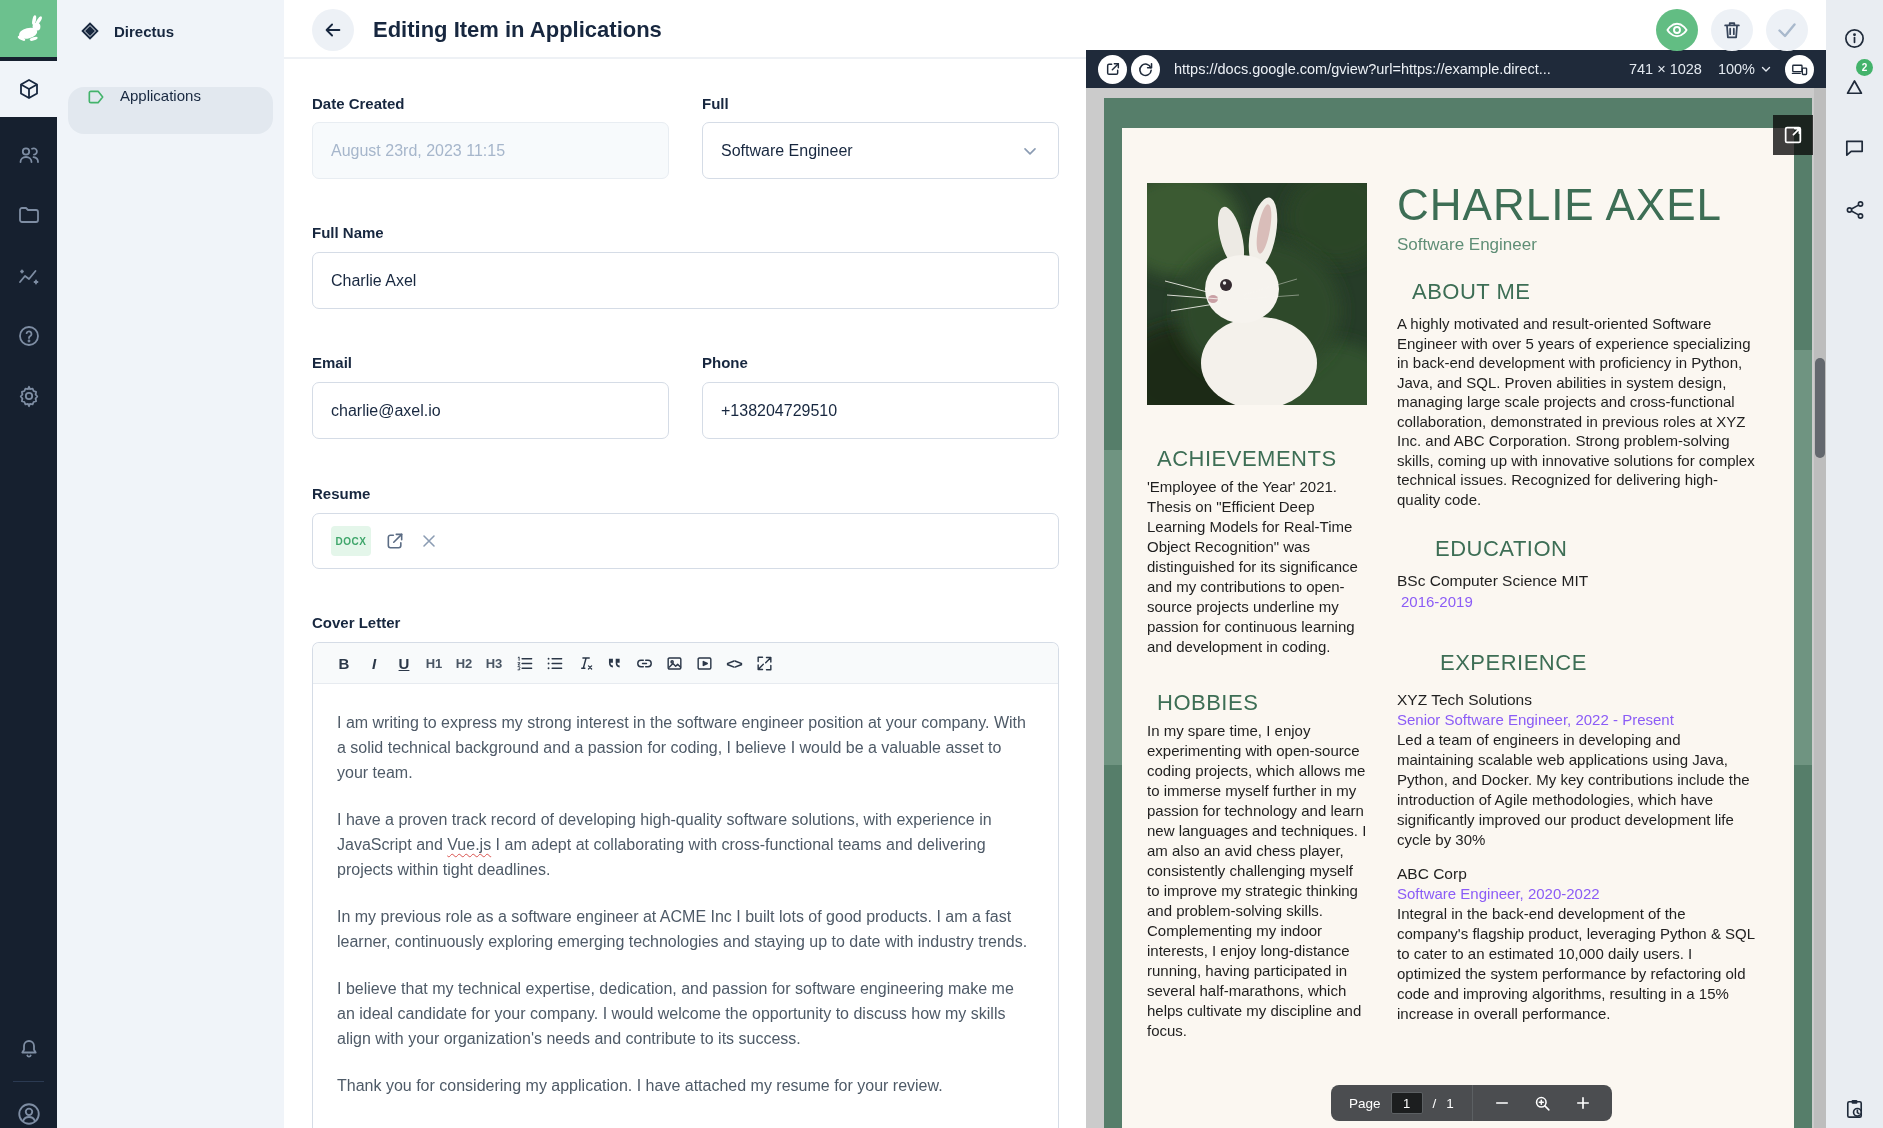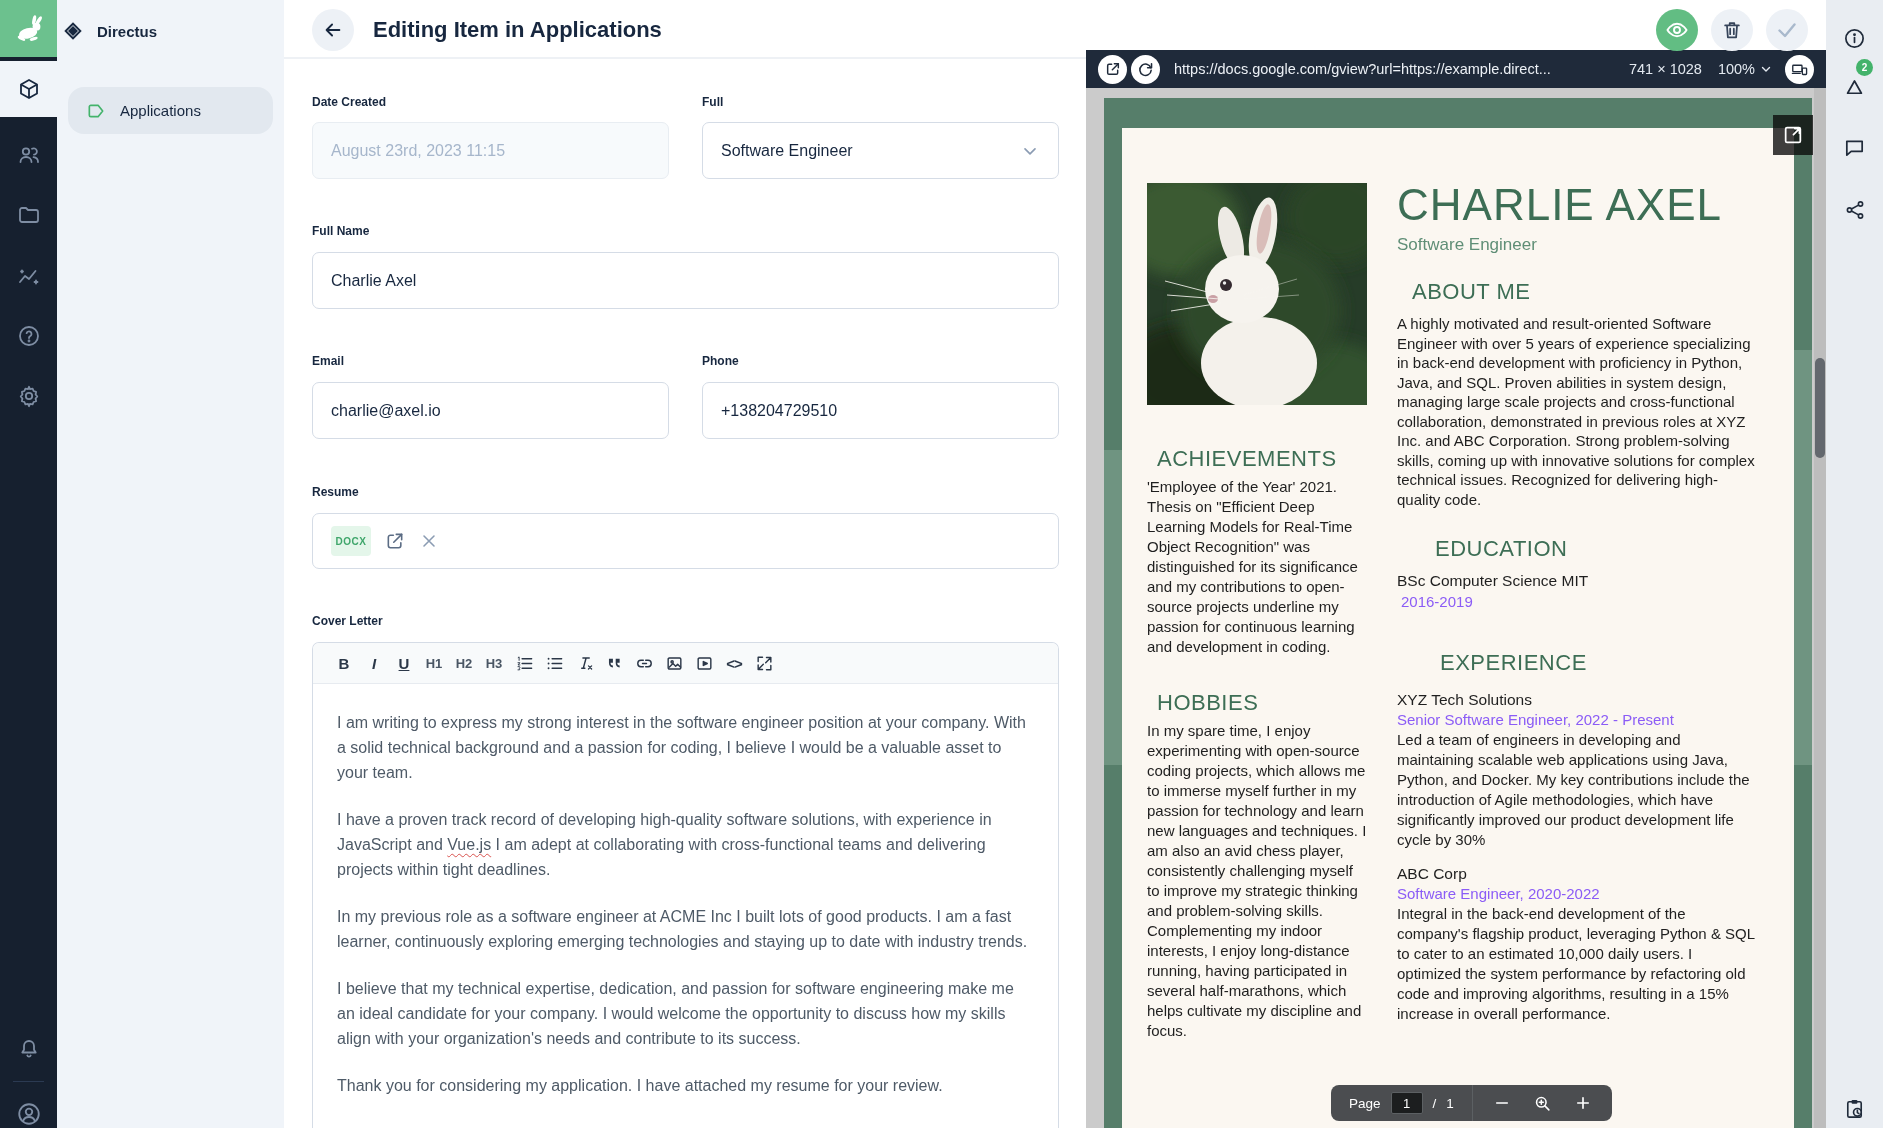--- a/index.html
+++ b/index.html
@@ -13,44 +13,44 @@
   .logo-tile { position:absolute; left:0; top:0; width:57px; height:57px; background:#6CC18E;
     display:flex; align-items:center; justify-content:center; cursor:pointer; }
   .mod-item { position:absolute; left:0; width:57px; height:56px; display:flex; align-items:center;
     justify-content:center; color:#7E8DA3; cursor:pointer; }
   .mod-item.active { background:#F0F4F9; color:#17273F; }
   .mod-divider { position:absolute; left:13px; width:31px; height:1px; background:#2B3A52; }
 
   
   .nav-sidebar { position:absolute; left:57px; top:0; width:227px; height:1128px; background:#F0F4F9; }
   .project-row { position:absolute; left:0; top:0; width:227px; height:62px; display:flex;
-    align-items:center; padding-left:5px; gap:13px; cursor:pointer; }
+    align-items:center; padding-left:22px; gap:13px; cursor:pointer; }
   .project-name { font-size:15px; font-weight:600; color:#17273F; }
   .nav-item { position:absolute; left:11px; top:87px; width:205px; height:47px; background:#E2E8EF;
-    border-radius:16px; display:flex; align-items:center; padding-left:18px; gap:14px; cursor:pointer; }
+    border-radius:16px; display:flex; padding-left:18px; gap:14px; cursor:pointer; }
   .nav-item-label { font-size:15px; font-weight:500; color:#17273F; }
 
   
   .main { position:absolute; left:284px; top:0; width:802px; height:1128px; background:#fff; }
   .main-header { position:absolute; left:0; top:0; width:802px; height:59px; background:#fff;
     border-bottom:2px solid #EEF1F5; }
   .back-btn { position:absolute; left:28px; top:9px; width:42px; height:42px; border-radius:50%;
     background:#EDF1F6; display:flex; align-items:center; justify-content:center; color:#17273F; cursor:pointer; }
   .page-title { position:absolute; left:89px; top:17px; font-size:22px; font-weight:700; color:#17273F; }
 
   .header-actions { position:absolute; left:1656px; top:9px; display:flex; gap:13px; z-index:30; }
   .action-circle { width:42px; height:42px; border-radius:50%; display:flex; align-items:center;
     justify-content:center; cursor:pointer; }
   .action-eye { background:#62BD83; color:#fff; }
   .action-trash { background:#EDF1F6; color:#36445A; }
   .action-check { background:#EDF1F6; color:#A9B9CC; }
 
   
   .form { position:absolute; left:312px; top:0; width:747px; }
-  .field-label { position:absolute; font-size:12px; font-weight:600; color:#17273F; }
+  .field-label { position:absolute; font-size:15px; font-weight:600; color:#17273F; }
   .input { position:absolute; height:57px; border:1px solid #D5DCE6; border-radius:7px; background:#fff;
     font-size:16px; color:#17273F; padding:0 18px; display:flex; align-items:center; width:357px;
     font-family:"Liberation Sans",sans-serif; }
   input.input { outline:none; }
   .input.disabled { background:#F7FAFC; border-color:#E8EDF2; color:#A6B6CB; cursor:default; }
   .input.full { width:747px; }
   .select { justify-content:space-between; cursor:pointer; }
   .chev { color:#8B9CB3; }
 
   .resume-box { position:absolute; left:0; top:513px; width:747px; height:56px; border:1px solid #D5DCE6;

